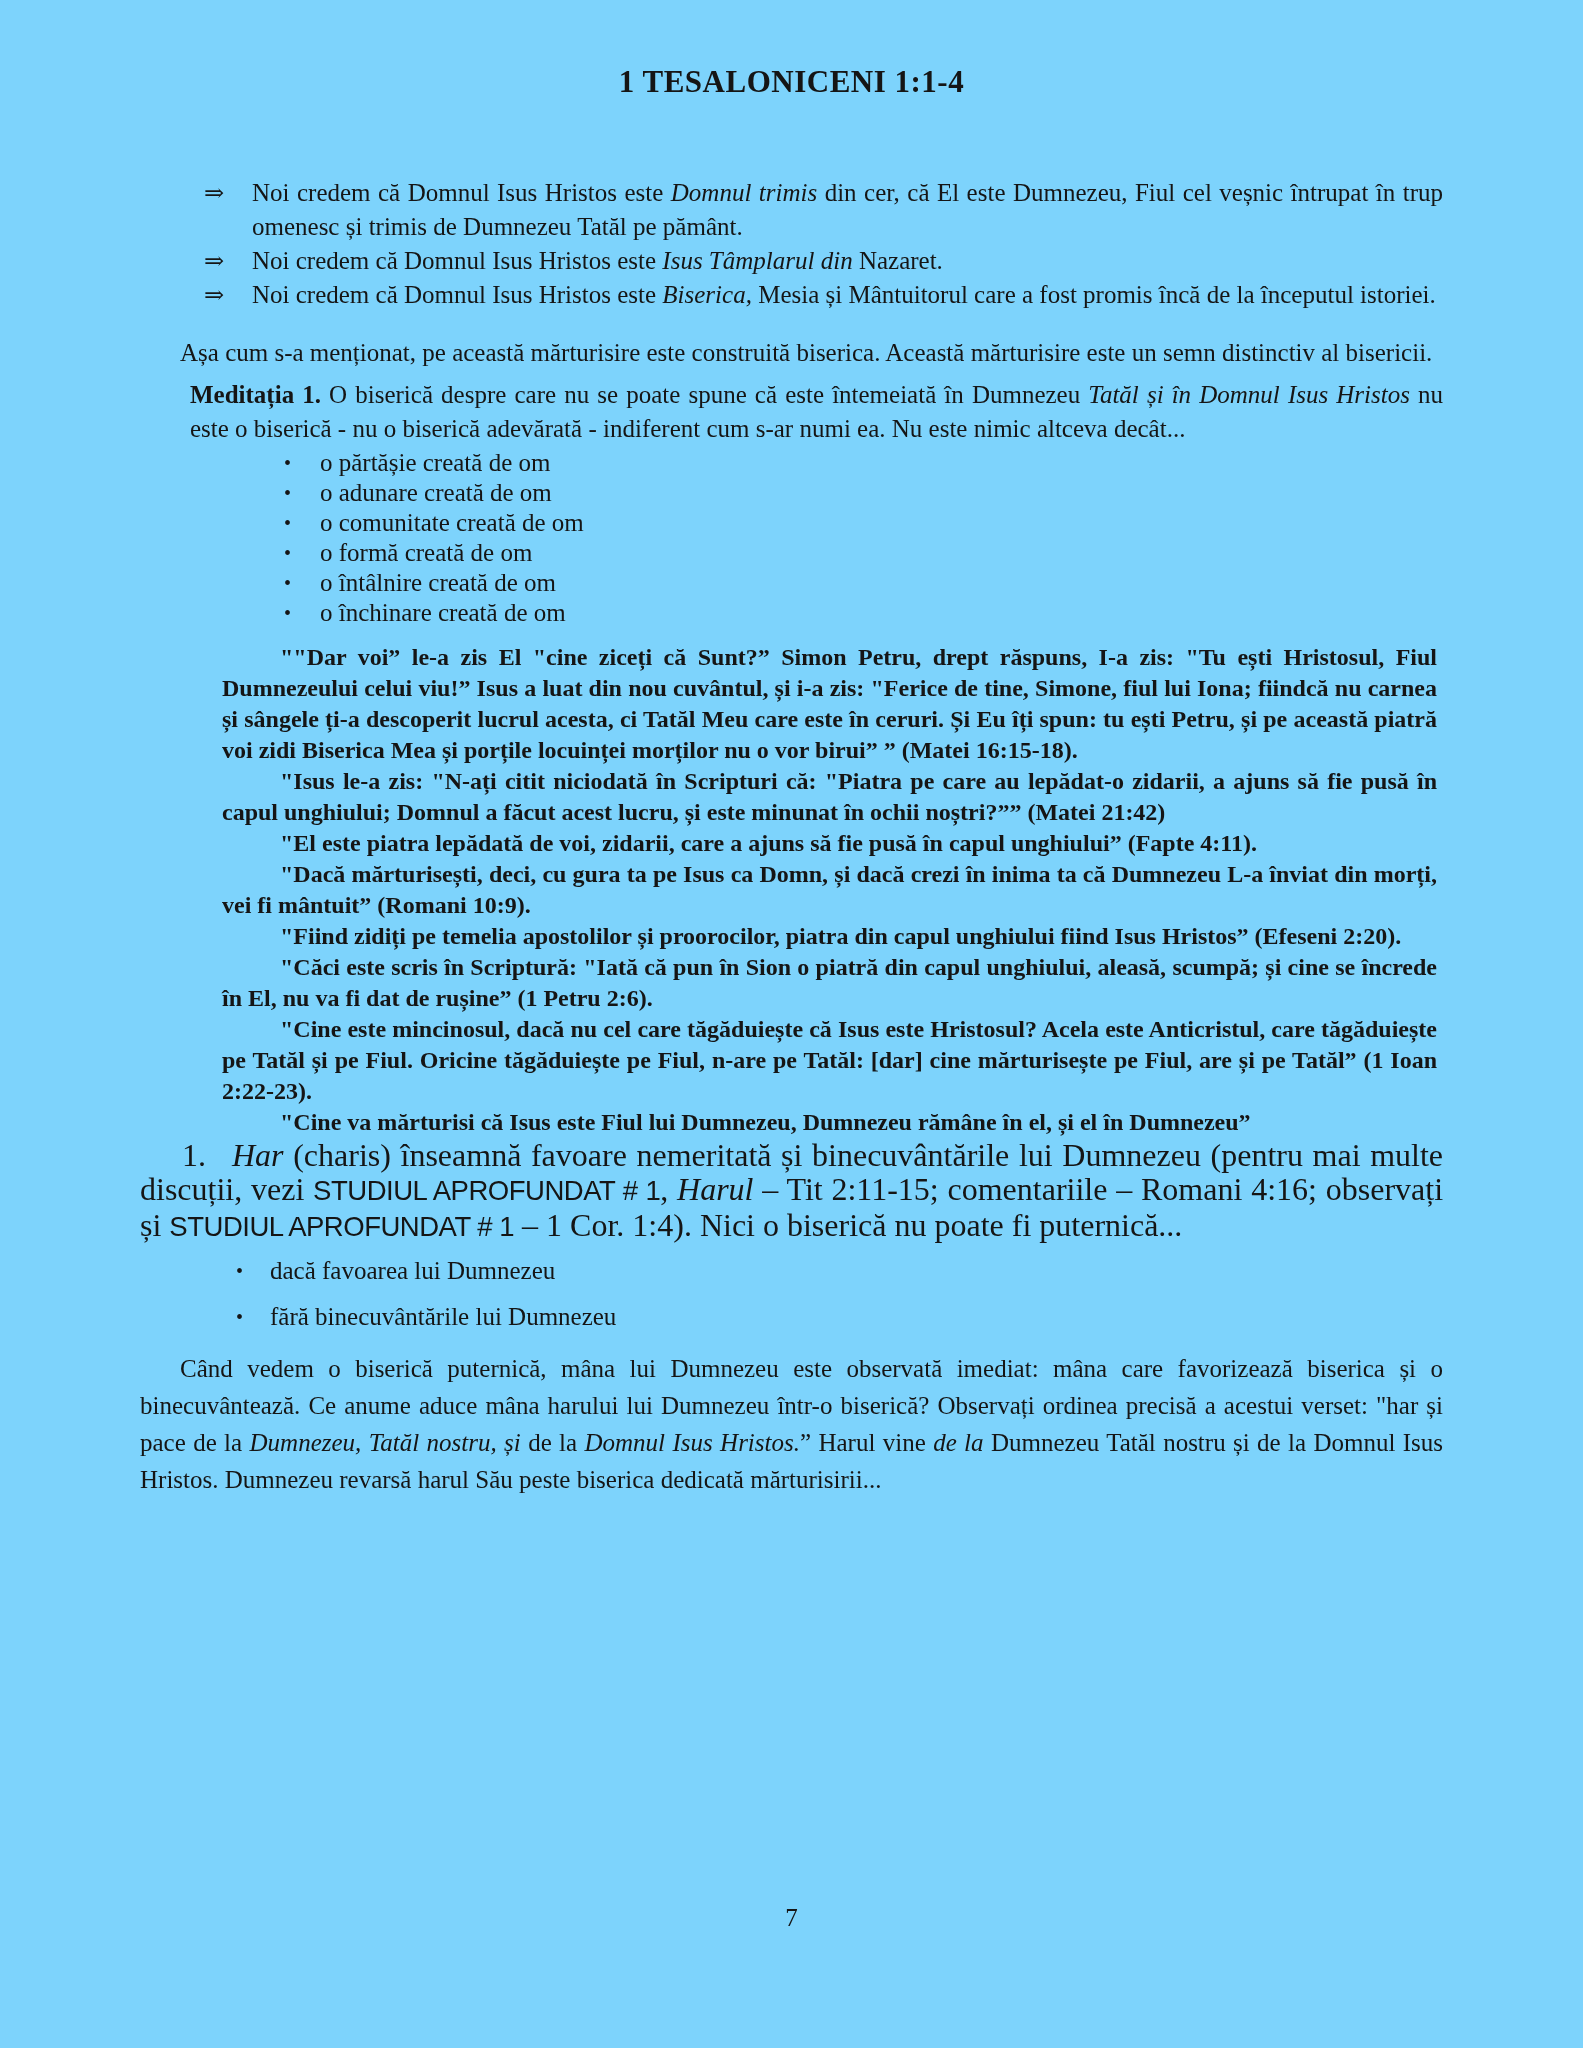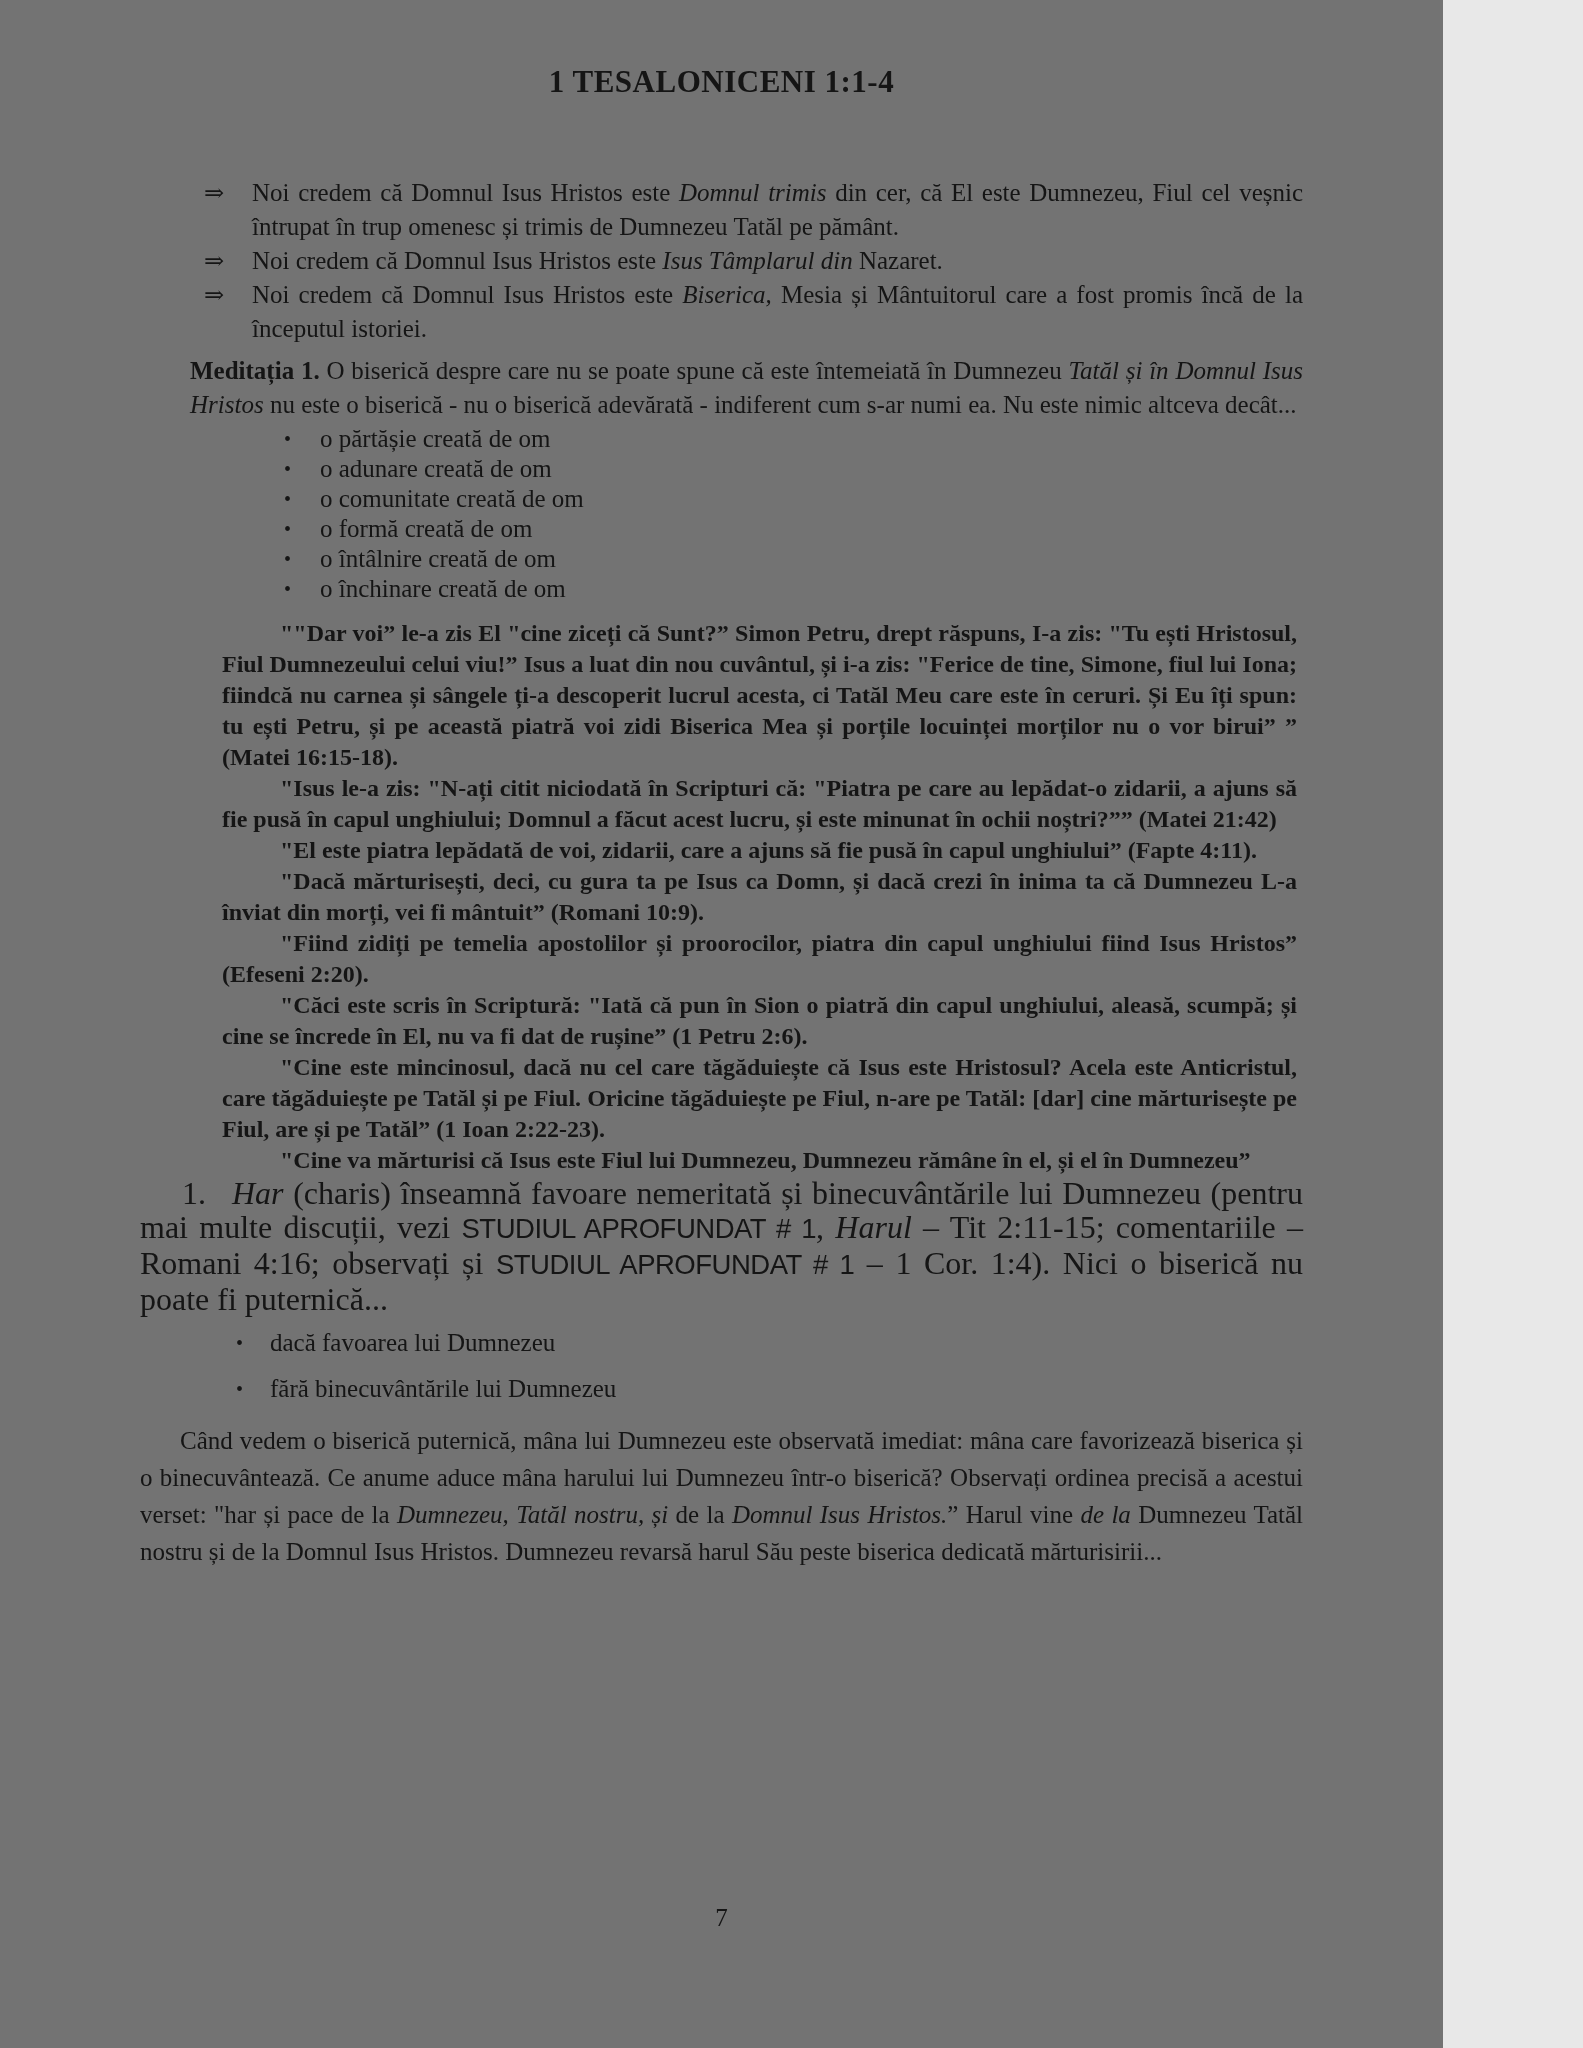--- a/index.html
+++ b/index.html
@@ -1,20 +1,20 @@
 <!DOCTYPE html>
 <html><head>
 <meta charset="utf-8">
 <style>
   html, body { margin:0; padding:0; background:#e8e8e8; }
   .page {
     position: relative;
-    width: 1443px;
+    width: 1583px;
     height: 2048px;
-    background: #737373;
+    background: #7dd3fc;
     color: #151515;
     font-family: "Liberation Serif", "DejaVu Serif", serif;
     overflow: hidden;
     box-sizing: border-box;
   }
   .content { padding: 64px 140px 0 140px; box-sizing: border-box; }
 
   .title {
     text-align: center;
     font-size: 31px;
@@ -105,20 +105,21 @@
       <div class="arrow-item">
         <span class="arrow-marker">⇒</span>
         <span class="arrow-text"><span>Noi credem că Domnul Isus Hristos este </span><span class="it">Isus Tâmplarul din</span><span> Nazaret.</span></span>
       </div>
       <div class="arrow-item">
         <span class="arrow-marker">⇒</span>
         <span class="arrow-text"><span>Noi credem că Domnul Isus Hristos este </span><span class="it">Biserica,</span><span> Mesia și Mântuitorul care a fost promis încă de la începutul istoriei.</span></span>
       </div>
     </div>
 
+    <p class="para"><span>Așa cum s-a menționat, pe această mărturisire este construită biserica. Această mărturisire este un semn distinctiv al bisericii.</span></p>
 
     <div class="meditation">
       <div><span class="bd">Meditația 1.</span><span> O biserică despre care nu se poate spune că este întemeiată în Dumnezeu </span><span class="it">Tatăl și în Domnul Isus Hristos</span><span> nu este o biserică - nu o biserică adevărată - indiferent cum s-ar numi ea. Nu este nimic altceva decât...</span></div>
       <div class="bullets1">
         <div class="bullet-item">
           <span class="bullet-marker">•</span>
           <span>o părtășie creată de om</span>
         </div>
         <div class="bullet-item">
           <span class="bullet-marker">•</span>

